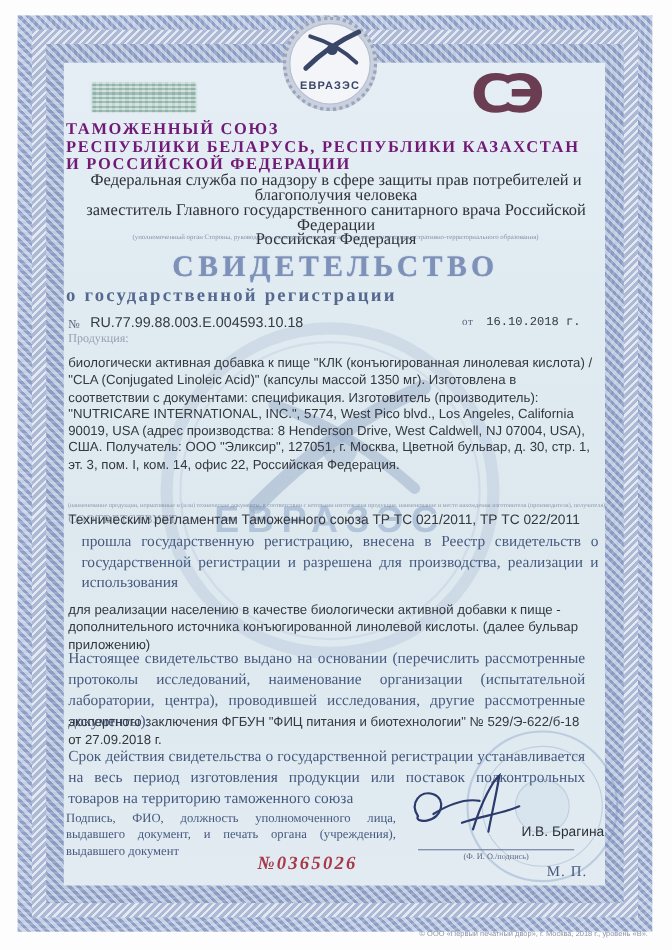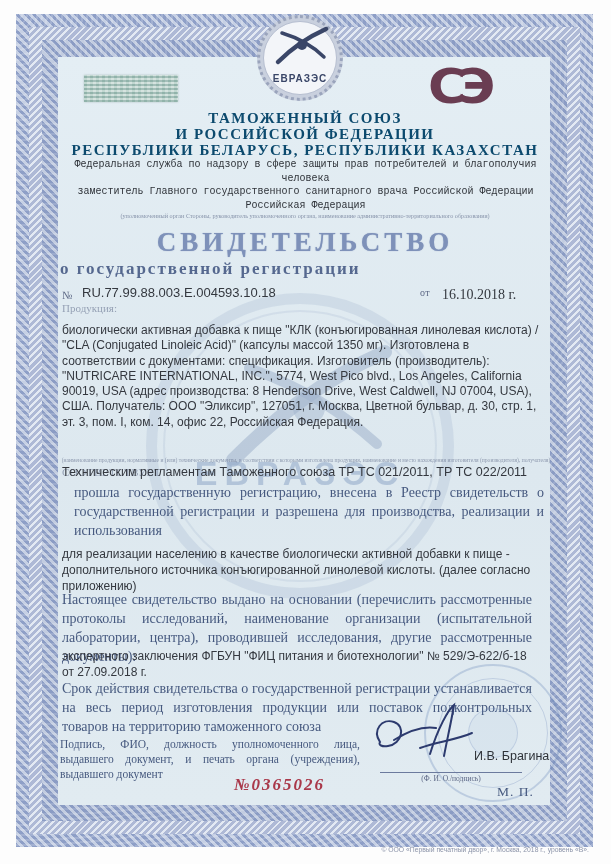--- a/index.html
+++ b/index.html
@@ -29,40 +29,40 @@
   .top-seal .disc{position:absolute;inset:3px;border-radius:50%;background:#f3f5f9;
     border:1px solid #b6bed0;}
   .top-seal svg{position:absolute;left:14px;top:8px;}
   .seal-label{position:absolute;left:0;right:0;bottom:14px;text-align:center;
     font-family:"Liberation Sans",sans-serif;font-weight:bold;font-size:10px;
     letter-spacing:1px;color:#3a4668;}
   .ce-mark{position:absolute;left:428px;top:56px;font-family:"DejaVu Sans",sans-serif;
     font-weight:bold;font-size:52px;letter-spacing:-9px;color:#6a3d52;
     transform:scaleY(.92);}
   
-  .head{position:absolute;left:60px;top:110px;width:490px;text-align:center;color:#0c4a6e;}
+  .head{position:absolute;left:60px;top:110px;width:490px;text-align:left;color:#701a75;}
   .head .h1{font-size:15px;font-weight:bold;letter-spacing:1.5px;line-height:16px;}
   .agency{position:absolute;left:48px;top:158px;width:515px;text-align:center;
-    font-family:Liberation Mono, monospace;font-size:10px;line-height:13.5px;color:#2e3238;}
+    font-family:Liberation Serif, serif;font-size:15px;line-height:13.5px;color:#2e3238;}
   .footnote1{position:absolute;left:60px;top:212px;width:490px;text-align:center;
     font-size:6.2px;color:rgba(88,100,132,.65);}
   .title{position:absolute;left:60px;top:227px;width:490px;text-align:center;
     font-size:27px;font-weight:bold;letter-spacing:4px;color:#7e91b9;
     text-shadow:0 0 1px rgba(126,145,185,.8);}
   .subtitle{position:absolute;left:60px;top:259px;width:490px;text-align:left;
     font-size:17px;font-weight:bold;letter-spacing:2px;color:#55688f;}
   
   .numrow{position:absolute;left:62px;top:285px;width:480px;}
   .no-label{position:absolute;left:0;top:4px;font-size:11px;color:#5b6684;}
   .no-value{position:absolute;left:20px;top:0;font-family:"Liberation Sans",sans-serif;
     font-size:13px;color:#34383f;}
   .date-label{position:absolute;left:358px;top:2px;font-size:10px;color:#5b6684;
     letter-spacing:.5px;}
-  .date-value{position:absolute;left:380px;top:2px;font-family:Liberation Serif, serif;
-    font-size:14px;color:#34383f;}
+  .date-value{position:absolute;left:380px;top:2px;font-family:Liberation Mono, monospace;
+    font-size:11px;color:#34383f;}
   
   .faint{color:rgba(88,100,132,.55);}
   .product-label{position:absolute;left:62px;top:302px;font-size:11px;}
   .product-text{position:absolute;left:62px;top:307px;width:482px;
     font-family:"Liberation Sans",sans-serif;font-size:12px;line-height:15.3px;color:#34383f;margin-top:16px;}
   
   .watermark{position:absolute;left:146px;top:293px;width:308px;height:306px;border-radius:50%;
     border:11px solid rgba(158,178,206,.26);box-sizing:border-box;pointer-events:none;}
   .watermark .inner-ring{position:absolute;inset:6px;border-radius:50%;
     border:2px solid rgba(158,178,206,.22);}
@@ -142,22 +142,22 @@
         <circle cx="28" cy="19" r="5" fill="#3a4668" stroke="none"></circle>
       </g>
     </svg>
     <div class="seal-label">ЕВРАЗЭС</div>
   </div>
 
   <div class="ce-mark">СЭ</div>
 
   <div class="head">
     <div class="h1">ТАМОЖЕННЫЙ СОЮЗ</div>
+    <div class="h1">РЕСПУБЛИКИ БЕЛАРУСЬ, РЕСПУБЛИКИ КАЗАХСТАН</div>
     <div class="h1">И РОССИЙСКОЙ ФЕДЕРАЦИИ</div>
-    <div class="h1">РЕСПУБЛИКИ БЕЛАРУСЬ, РЕСПУБЛИКИ КАЗАХСТАН</div>
   </div>
   <div class="agency">
     <div>Федеральная служба по надзору в сфере защиты прав потребителей и благополучия человека</div>
     <div>заместитель Главного государственного санитарного врача Российской Федерации</div>
     <div>Российская Федерация</div>
   </div>
   <div class="footnote1">(уполномоченный орган Стороны, руководитель уполномоченного органа, наименование административно-территориального образования)</div>
 
   <div class="title">СВИДЕТЕЛЬСТВО</div>
   <div class="subtitle">о государственной регистрации</div>
@@ -170,21 +170,21 @@
   </div>
 
   <div class="product-label faint">Продукция:</div>
   <div class="product-text">биологически активная добавка к пище "КЛК (конъюгированная линолевая кислота) / "CLA (Conjugated Linoleic Acid)" (капсулы массой 1350 мг). Изготовлена в соответствии с документами: спецификация. Изготовитель (производитель): "NUTRICARE INTERNATIONAL, INC.", 5774, West Pico blvd., Los Angeles, California 90019, USA (адрес производства: 8 Henderson Drive, West Caldwell, NJ 07004, USA), США.  Получатель: ООО "Эликсир", 127051, г. Москва, Цветной бульвар, д. 30, стр. 1, эт. 3, пом. I, ком. 14, офис 22, Российская Федерация.</div>
 
   <div class="footnote2">(наименование продукции, нормативные и (или) технические документы, в соответствии с которыми изготовлена продукция, наименование и место нахождения изготовителя (производителя), получателя)</div>
   <div class="sootv-label faint">СООТВЕТСТВУЕТ</div>
   <div class="compliance-text">Техническим регламентам Таможенного союза ТР ТС 021/2011, ТР ТС 022/2011</div>
 
   <div class="tmpl reg-tmpl">прошла государственную регистрацию, внесена в Реестр свидетельств о государственной регистрации и разрешена для производства, реализации и использования</div>
-  <div class="typed reg-typed">для реализации населению в качестве биологически активной добавки к пище - дополнительного источника конъюгированной линолевой кислоты. (далее согласно приложению)</div>
+  <div class="typed reg-typed">для реализации населению в качестве биологически активной добавки к пище - дополнительного источника конъюгированной линолевой кислоты. (далее бульвар приложению)</div>
 
   <div class="tmpl basis-tmpl">Настоящее свидетельство выдано на основании (перечислить рассмотренные протоколы исследований, наименование организации (испытательной лаборатории, центра), проводившей исследования, другие рассмотренные документы):</div>
   <div class="typed basis-typed">экспертного заключения ФГБУН "ФИЦ питания и биотехнологии" № 529/Э-622/б-18 от 27.09.2018 г.</div>
 
   <div class="tmpl validity">Срок действия свидетельства о государственной регистрации устанавливается на весь период изготовления продукции или поставок подконтрольных товаров на территорию таможенного союза</div>
 
   <div class="stamp"></div>
 
   <div class="sig-caption">Подпись, ФИО, должность уполномоченного лица, выдавшего документ, и печать органа (учреждения), выдавшего документ</div>
   <svg class="signature" width="110" height="62" viewBox="0 0 110 62">

